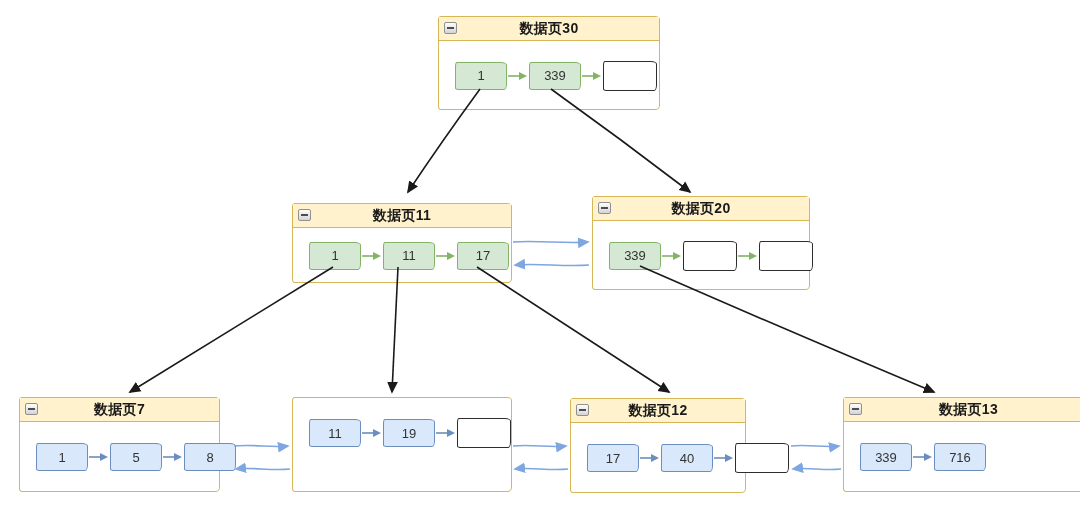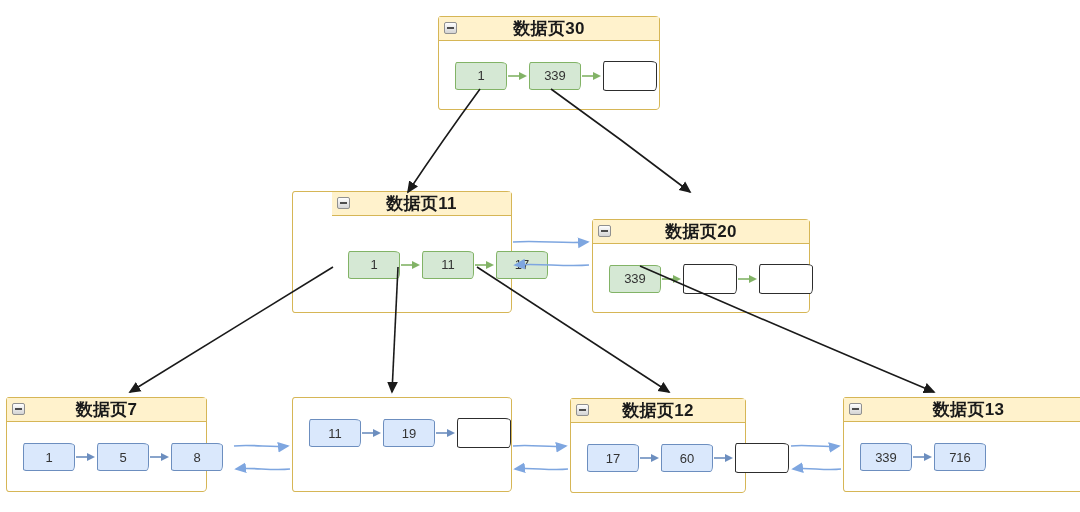--- a/index.html
+++ b/index.html
@@ -19,21 +19,21 @@
     box-sizing:border-box;
   }
   .page-header{
     position:relative;
     height:23px;
     background:#fff2cc;
     border-bottom:1px solid #d6b656;
     display:flex;align-items:center;justify-content:center;
   }
   .page-title{
-    font-size:17px;font-weight:bold;color:#1a1a1a;
+    font-size:14px;font-weight:bold;color:#1a1a1a;
     letter-spacing:.3px;
   }
   .collapse-btn{
     position:absolute;left:5px;top:5px;
     width:13px;height:12px;
     background:linear-gradient(#fefefe,#d4d4d4);
     border:1px solid #909090;
     border-radius:2px;
     box-sizing:border-box;
     display:flex;align-items:center;justify-content:center;
@@ -58,23 +58,23 @@
     flex:0 0 auto;
   }
   .cell.green{background:#d5e8d4;border:1.5px solid #82b366;}
   .cell.blue {background:#dae8fc;border:1.5px solid #6c8ebf;}
   .cell.empty{background:#ffffff;border:1.6px solid #2d2d2d;width:54px;height:30px;}
   .cell-arrow{flex:0 0 auto;margin:0 1px;}
   .arr-green{color:#82b366;}
   .arr-blue{color:#6c8ebf;}
   
   .p30{left:438px;top:16px;width:222px;height:94px;}
-  .p11{left:292px;top:191px;width:220px;height:122px;padding-left:39px;}
-  .p20{left:592px;top:196px;width:218px;height:94px;margin-top:23px;}
-  .p7 {left:6px; top:397px;width:201px;height:95px;}
+  .p11{left:292px;top:203px;width:220px;height:80px;}
+  .p20{left:592px;top:196px;width:218px;height:94px;}
+  .p7 {left:19px; top:397px;width:201px;height:95px;}
   .p10{left:292px;top:397px;width:220px;height:95px;}
   .p12{left:570px;top:398px;width:176px;height:95px;}
   .p13{left:843px;top:397px;width:251px;height:95px;}
   
   #edges{
     position:absolute;left:0;top:0;width:1080px;height:512px;
     pointer-events:none;
   }
   .tree-edge{stroke:#1a1a1a;stroke-width:1.6;fill:none;}
   .sib-link{stroke:#7ea6e0;stroke-width:1.7;fill:none;}
@@ -194,21 +194,21 @@
           <span class="minus"></span>
         </span>
       <span class="page-title">数据页12</span>
     </div>
     <div class="page-body">
       <div class="cell blue">17</div>
       <svg class="cell-arrow arr-blue" width="20" height="12" viewBox="0 0 20 12">
           <path d="M0,6 H12" stroke="currentColor" stroke-width="1.6"></path>
           <path d="M11,2 L19,6 L11,10 z" fill="currentColor"></path>
         </svg>
-      <div class="cell blue">60</div>
+      <div class="cell blue">40</div>
       <svg class="cell-arrow arr-blue" width="20" height="12" viewBox="0 0 20 12">
           <path d="M0,6 H12" stroke="currentColor" stroke-width="1.6"></path>
           <path d="M11,2 L19,6 L11,10 z" fill="currentColor"></path>
         </svg>
       <div class="cell empty"></div>
     </div>
   </div>
 
   <div class="page p13">
     <div class="page-header">

